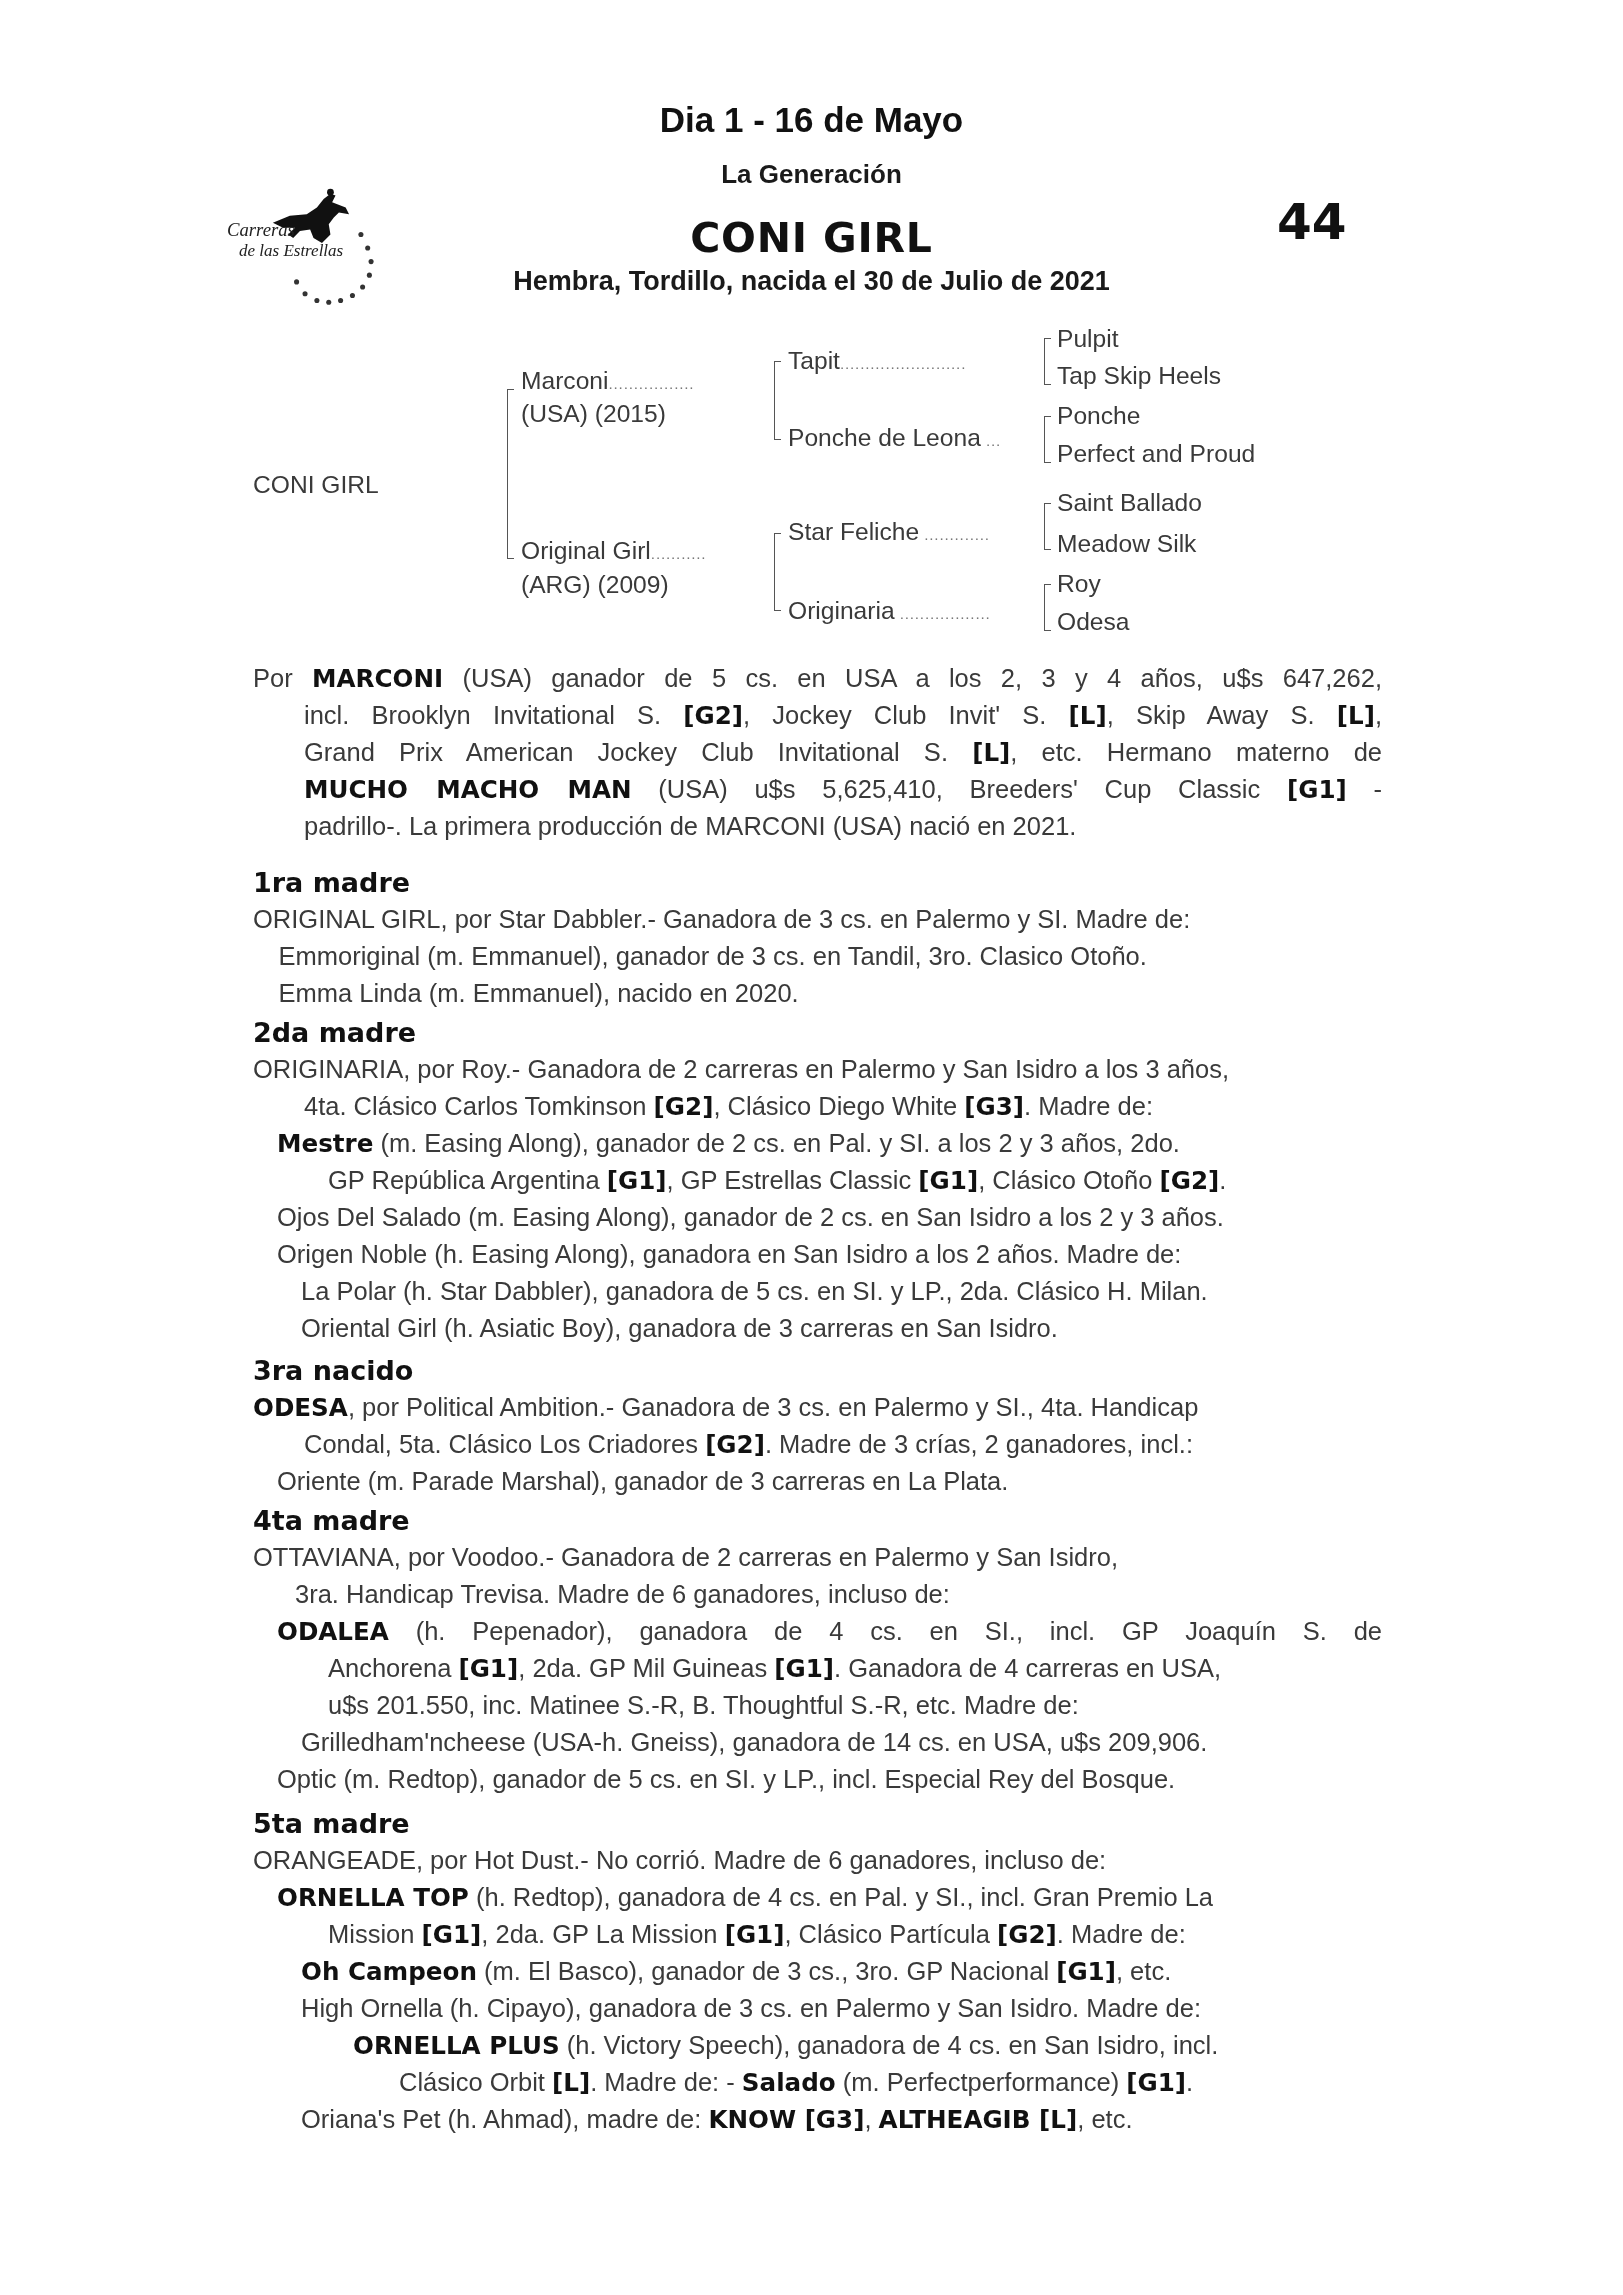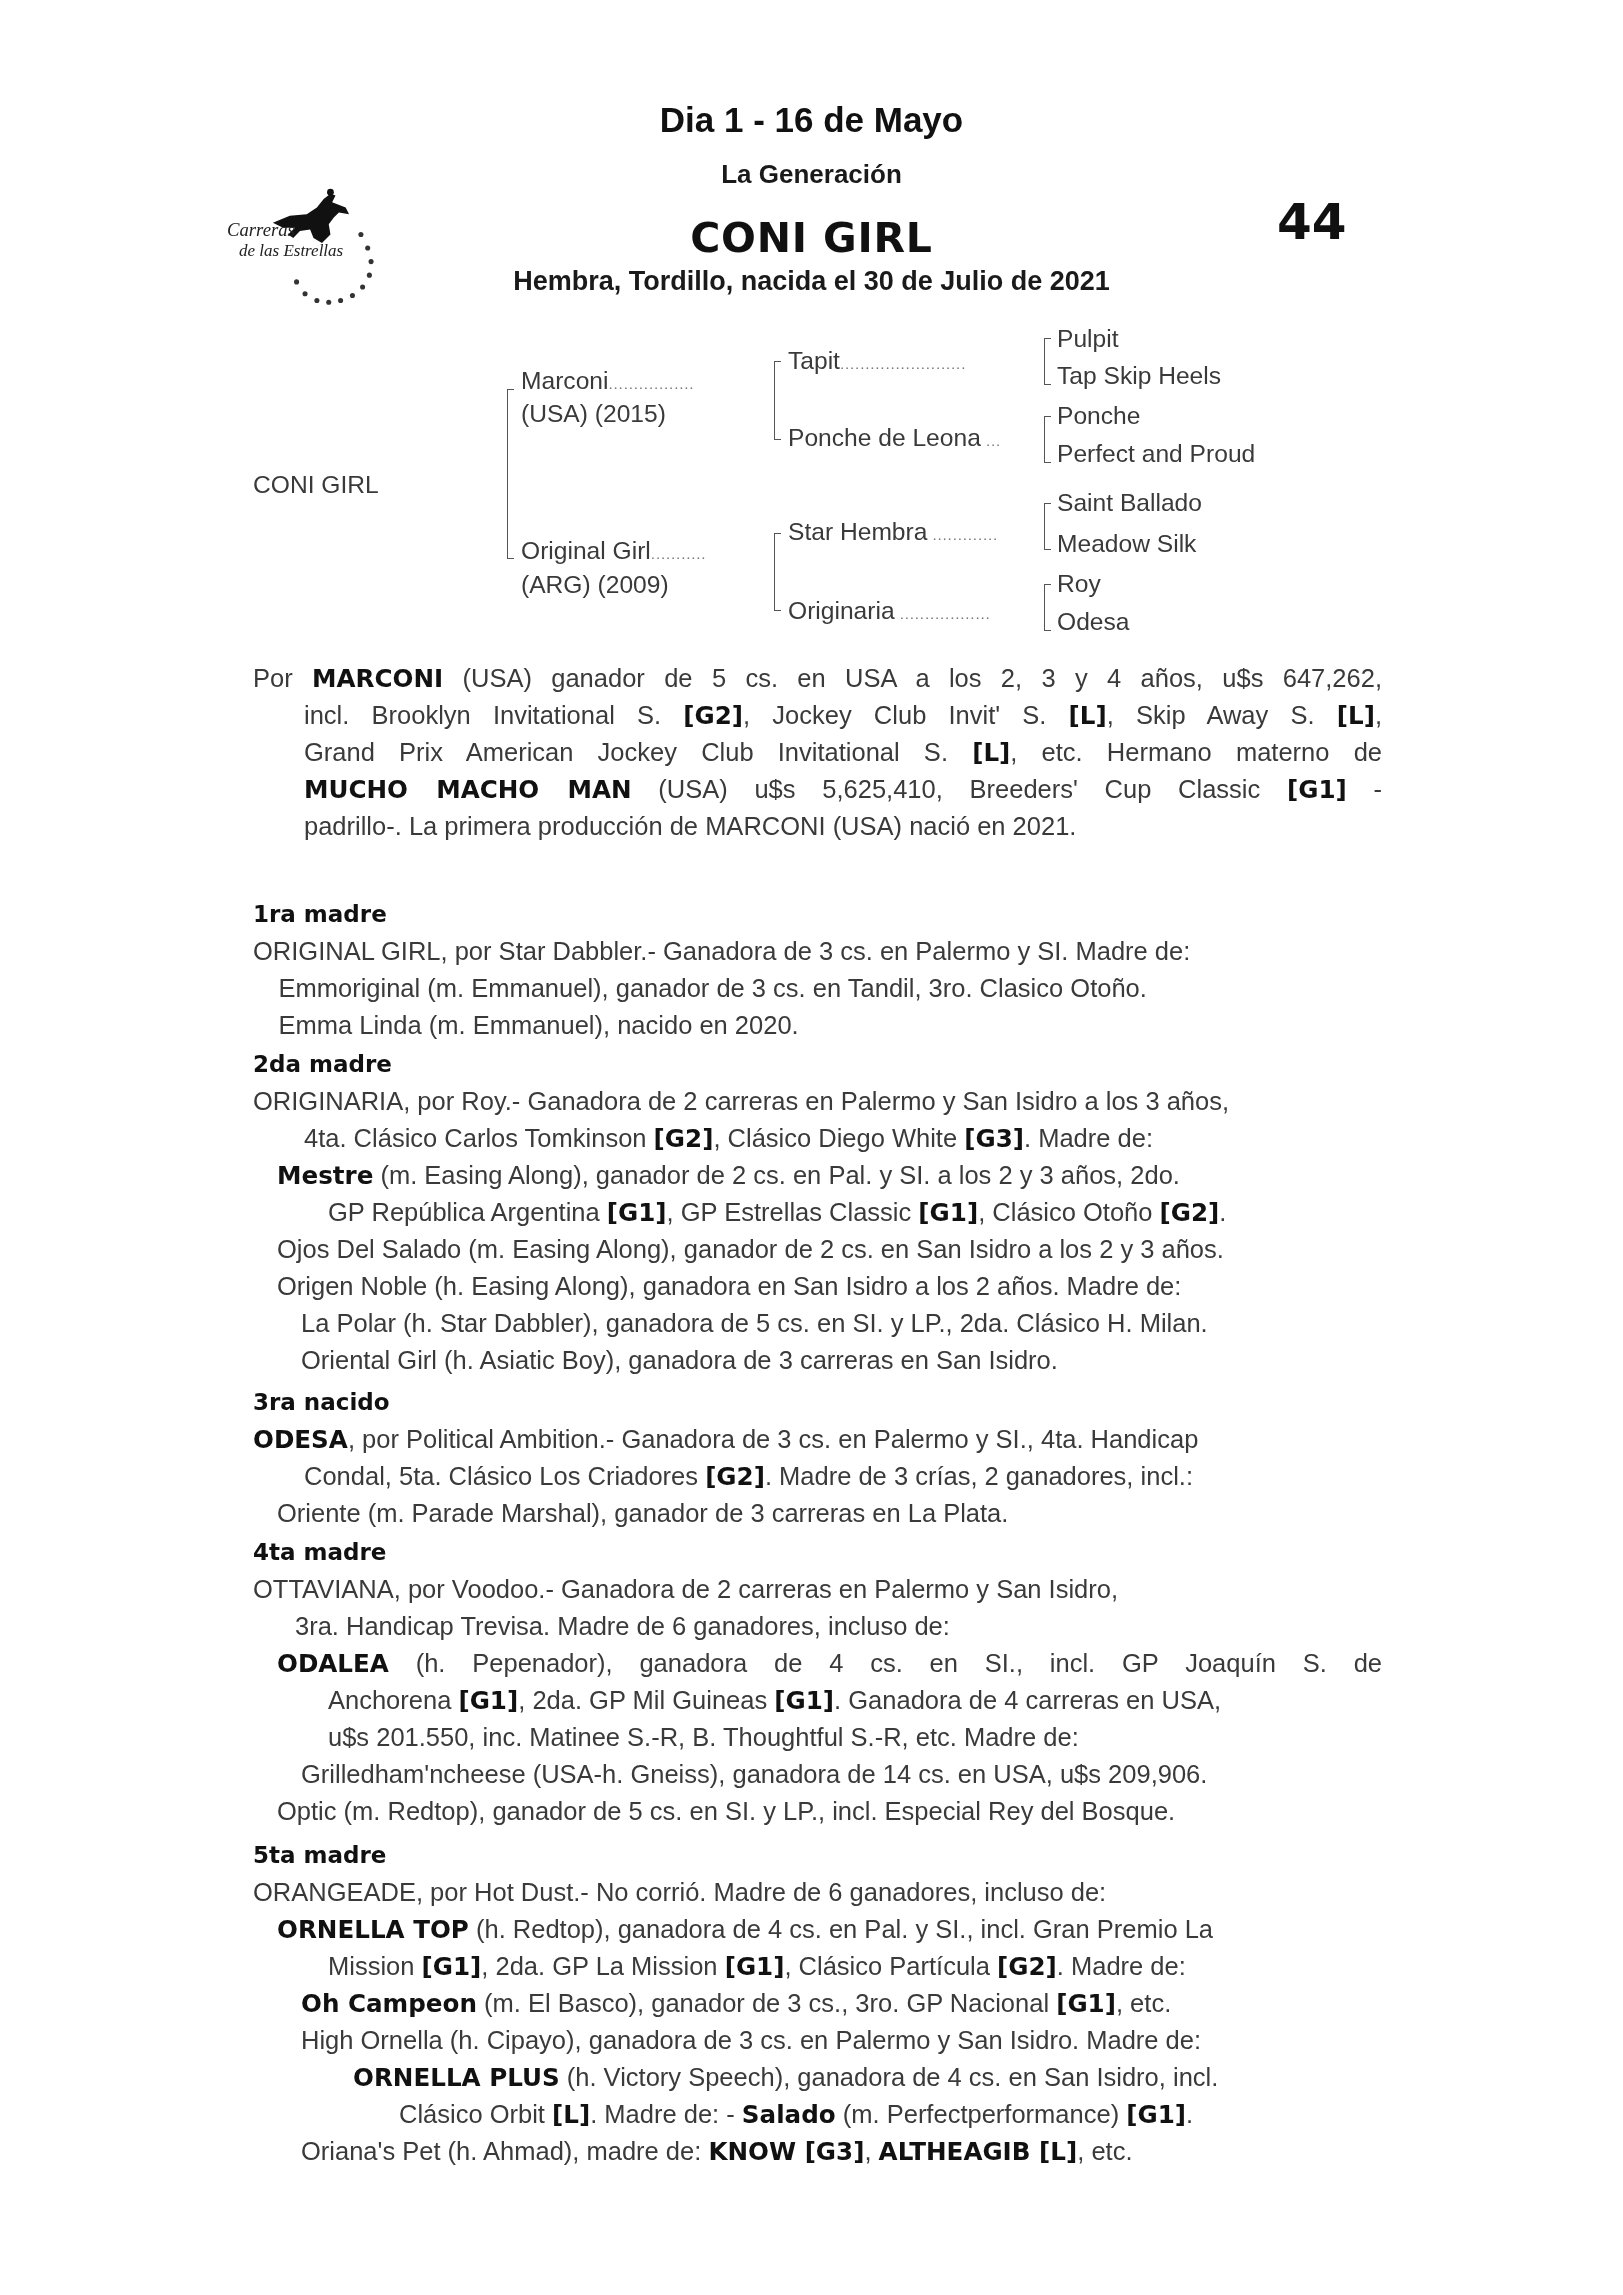--- a/index.html
+++ b/index.html
@@ -29,21 +29,21 @@
   .bracket:before, .bracket:after { content: ""; position: absolute; left: 0; width: 6px; border-top: 1.7px solid #555; }
   .bracket:before { top: 0; }
   .bracket:after { bottom: 0; }
 
   
   .txt { position: absolute; left: 253px; width: 1129px; font-size: 25.5px; line-height: 37px;
          color: #3a3a3a; }
   .line { white-space: nowrap; height: 37px; }
   .line.just { text-align: justify; text-align-last: justify; white-space: normal; height: 37px; overflow: hidden; }
   .b { font-weight: bold; color: #111; font-family: "DejaVu Sans", sans-serif; font-size: 24.6px; }
-  .h { font-weight: bold; color: #111; font-size: 23px; font-family: "DejaVu Sans", sans-serif; height: 37px; margin-top: 32px; }
+  .h { font-weight: bold; color: #111; font-size: 27px; font-family: "DejaVu Sans", sans-serif; height: 37px; }
   .i1 { padding-left: 25.5px; }
 </style>
 </head>
 <body>
 
 <div class="abs hdr-day">Dia 1 - 16 de Mayo</div>
 <div class="abs hdr-gen">La Generación</div>
 <div class="abs hdr-name">CONI GIRL</div>
 <div class="abs hdr-sub">Hembra, Tordillo, nacida el 30 de Julio de 2021</div>
 <div class="abs lot-number">44</div>
@@ -77,21 +77,21 @@
   <div class="abs ped" style="left:521px; top:367px;"><span>Marconi</span><span class="dots">.................</span></div>
   <div class="abs ped" style="left:521px; top:400px;">(USA) (2015)</div>
   <div class="abs ped" style="left:521px; top:537px;"><span>Original Girl</span><span class="dots">...........</span></div>
   <div class="abs ped" style="left:521px; top:571px;">(ARG) (2009)</div>
 
   <div class="bracket" style="left:774px; top:361px; height:79px;"></div>
   <div class="abs ped" style="left:788px; top:347px;"><span>Tapit</span><span class="dots">.........................</span></div>
   <div class="abs ped" style="left:788px; top:424px;"><span>Ponche de Leona</span><span class="dots"> ...</span></div>
 
   <div class="bracket" style="left:774px; top:533px; height:78px;"></div>
-  <div class="abs ped" style="left:788px; top:518px;"><span>Star Hembra</span><span class="dots"> .............</span></div>
+  <div class="abs ped" style="left:788px; top:518px;"><span>Star Feliche</span><span class="dots"> .............</span></div>
   <div class="abs ped" style="left:788px; top:597px;"><span>Originaria</span><span class="dots"> ..................</span></div>
 
   <div class="bracket" style="left:1044px; top:338px; height:47px;"></div>
   <div class="bracket" style="left:1044px; top:416px; height:47px;"></div>
   <div class="bracket" style="left:1044px; top:503px; height:47px;"></div>
   <div class="bracket" style="left:1044px; top:584px; height:47px;"></div>
   <div class="abs ped" style="left:1057px; top:325px;">Pulpit</div>
   <div class="abs ped" style="left:1057px; top:362px;">Tap Skip Heels</div>
   <div class="abs ped" style="left:1057px; top:402px;">Ponche</div>
   <div class="abs ped" style="left:1057px; top:440px;">Perfect and Proud</div>

